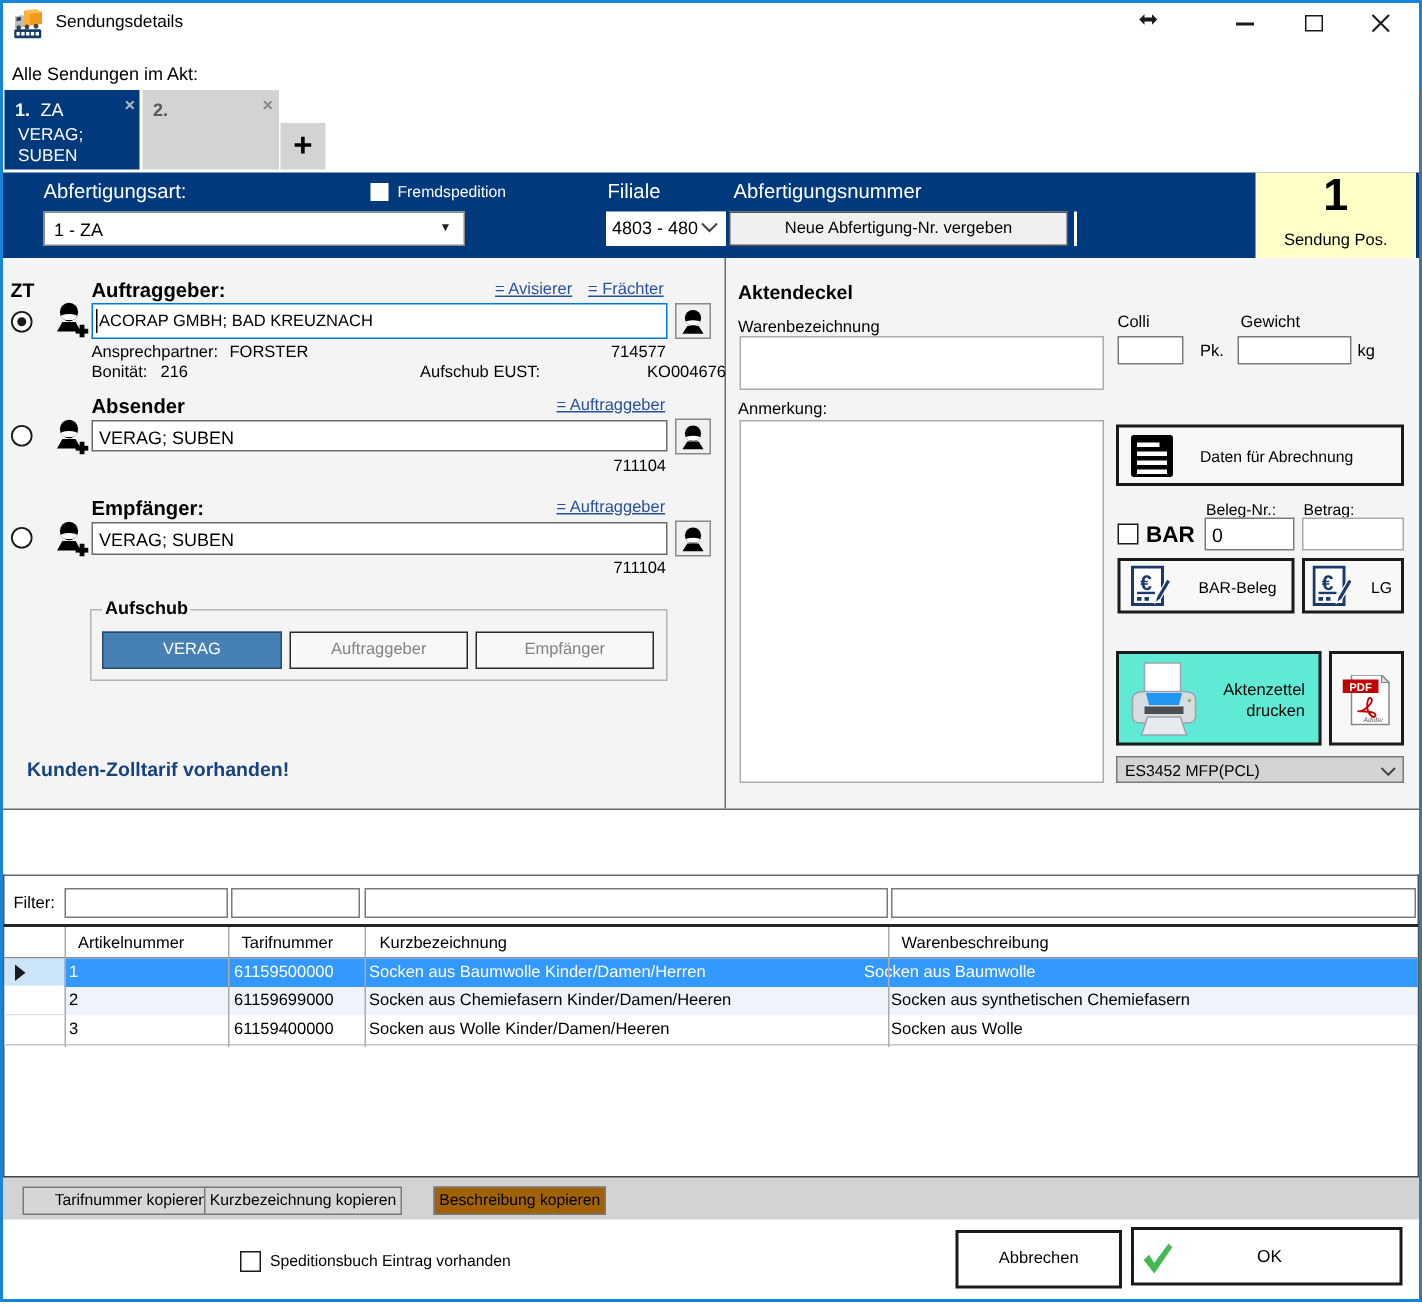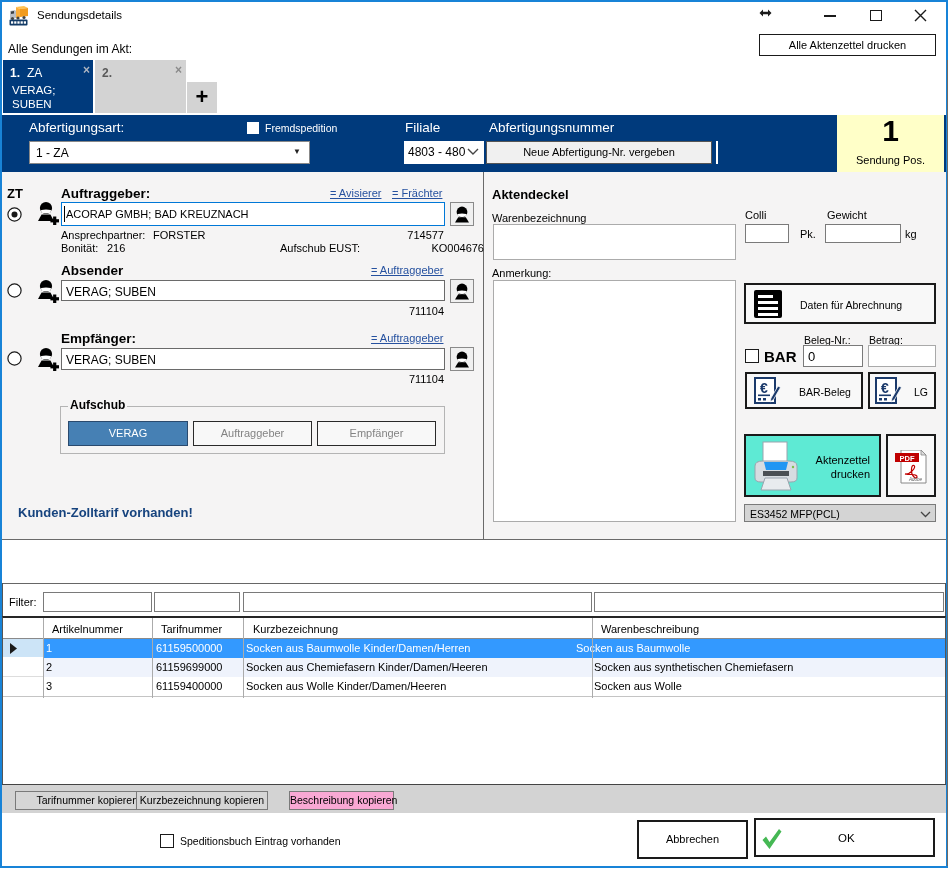--- a/index.html
+++ b/index.html
@@ -39,21 +39,20 @@
 
   <svg class="abs" style="left:759px;top:8px;" width="13" height="10" viewBox="0 0 13 10">
     <path d="M0.5 5 L4 1.5 L4 3.7 L9 3.7 L9 1.5 L12.5 5 L9 8.5 L9 6.3 L4 6.3 L4 8.5 Z" fill="#1a1a1a"></path>
   </svg>
   <div class="abs" style="left:824px;top:15px;width:12px;height:1.5px;background:#1a1a1a;"></div>
   <div class="abs" style="left:870px;top:10px;width:12px;height:11px;border:1.5px solid #1a1a1a;"></div>
   <svg class="abs" style="left:914px;top:9px;" width="13" height="13" viewBox="0 0 13 13">
     <path d="M1 1 L12 12 M12 1 L1 12" stroke="#1a1a1a" stroke-width="1.4"></path>
   </svg>
 
-  <div class="abs" style="left:759px;top:34px;width:177px;height:22px;border:1px solid #1a1a1a;background:#fff;text-align:center;line-height:20px;font-size:11px;">Alle Aktenzettel drucken</div>
 
   <div class="abs" style="left:8px;top:42px;font-size:12px;">Alle Sendungen im Akt:</div>
 
   <div class="abs navy" style="left:3px;top:60px;width:90px;height:53px;color:#fff;">
     <span class="abs b" style="left:7px;top:6px;font-size:12px;">1.</span>
     <span class="abs" style="left:24px;top:6px;font-size:12px;">ZA</span>
     <span class="abs" style="left:80px;top:3px;color:#AEB6C2;font-size:12px;font-weight:bold;">×</span>
     <span class="abs" style="left:9px;top:24px;font-size:11.5px;">VERAG;</span>
     <span class="abs" style="left:9px;top:38px;font-size:11.5px;">SUBEN</span>
   </div>
@@ -339,21 +338,21 @@
   </div>
 
   <div class="abs" style="left:43px;top:618px;width:1px;height:80px;background:#ababab;"></div>
   <div class="abs" style="left:152px;top:618px;width:1px;height:80px;background:#ababab;"></div>
   <div class="abs" style="left:243px;top:618px;width:1px;height:80px;background:#ababab;"></div>
   <div class="abs" style="left:592px;top:618px;width:1px;height:80px;background:#ababab;"></div>
 
   <div class="abs" style="left:2px;top:784px;width:944px;height:29px;background:#D3D3D3;border-top:1px solid #444;"></div>
   <div class="abs" style="left:15px;top:791px;width:124px;height:19px;background:#D6D6D6;border:1px solid #7a7a7a;text-align:right;line-height:17px;font-size:10.5px;white-space:nowrap;">Tarifnummer kopieren</div>
   <div class="abs" style="left:136px;top:791px;width:132px;height:19px;background:#D6D6D6;border:1px solid #7a7a7a;text-align:center;line-height:17px;font-size:10.5px;white-space:nowrap;">Kurzbezeichnung kopieren</div>
-  <div class="abs" style="left:289px;top:791px;width:105px;height:19px;background:#f9a8d4;border:1px solid #7a7a7a;text-align:center;line-height:17px;font-size:10.5px;white-space:nowrap;">Beschreibung kopieren</div>
+  <div class="abs" style="left:289px;top:791px;width:115px;height:19px;background:#a16207;border:1px solid #7a7a7a;text-align:center;line-height:17px;font-size:10.5px;white-space:nowrap;">Beschreibung kopieren</div>
 
   <div class="abs" style="left:160px;top:834px;width:14px;height:14px;border:1px solid #1a1a1a;background:#fff;"></div>
   <div class="abs" style="left:180px;top:835px;font-size:10.5px;">Speditionsbuch Eintrag vorhanden</div>
   <div class="abs" style="left:754px;top:818px;width:181px;height:39px;border:2px solid #1a1a1a;background:#fff;">
     <svg class="abs" style="left:5px;top:8px;" width="21" height="22" viewBox="0 0 21 22">
       <path d="M1.5 12 L5 8.5 L8.5 14 L18 1 L20.5 3.5 L8.5 21 Z" fill="#45B854"></path>
     </svg>
     <span class="abs" style="left:82px;top:12px;font-size:11.5px;">OK</span>
   </div>
   <div class="abs" style="left:637px;top:820px;width:111px;height:39px;border:2px solid #1a1a1a;background:#fff;text-align:center;line-height:35px;">Abbrechen</div>

